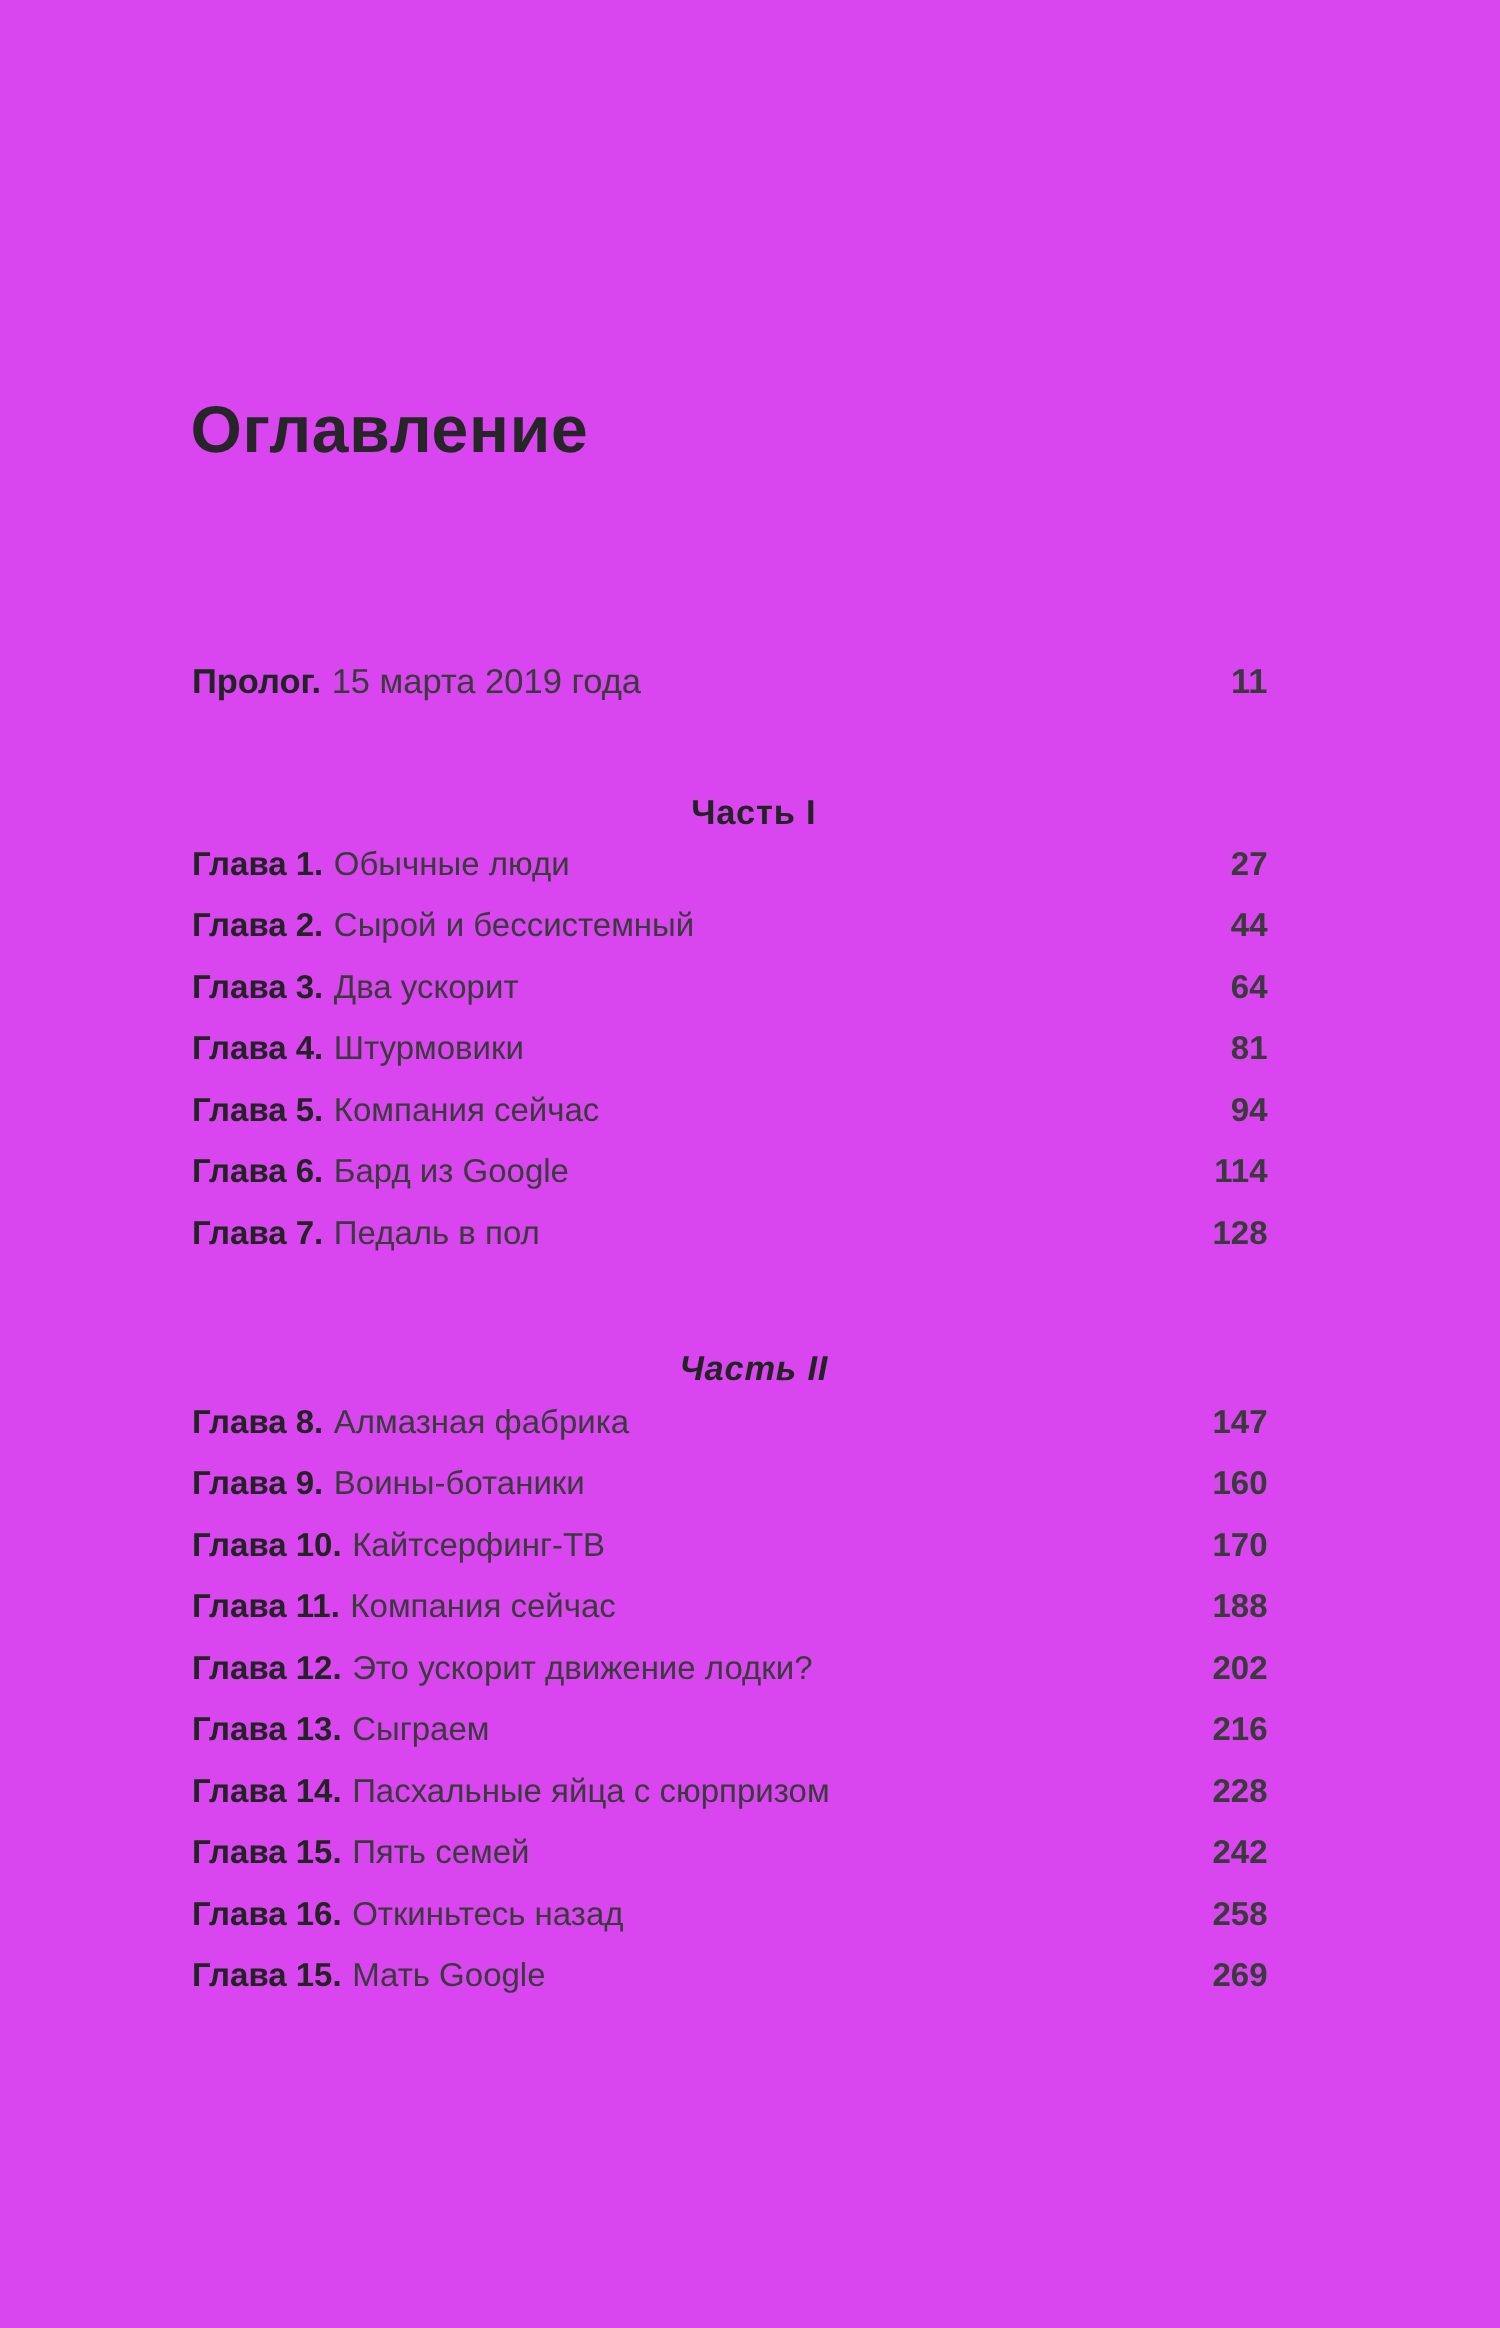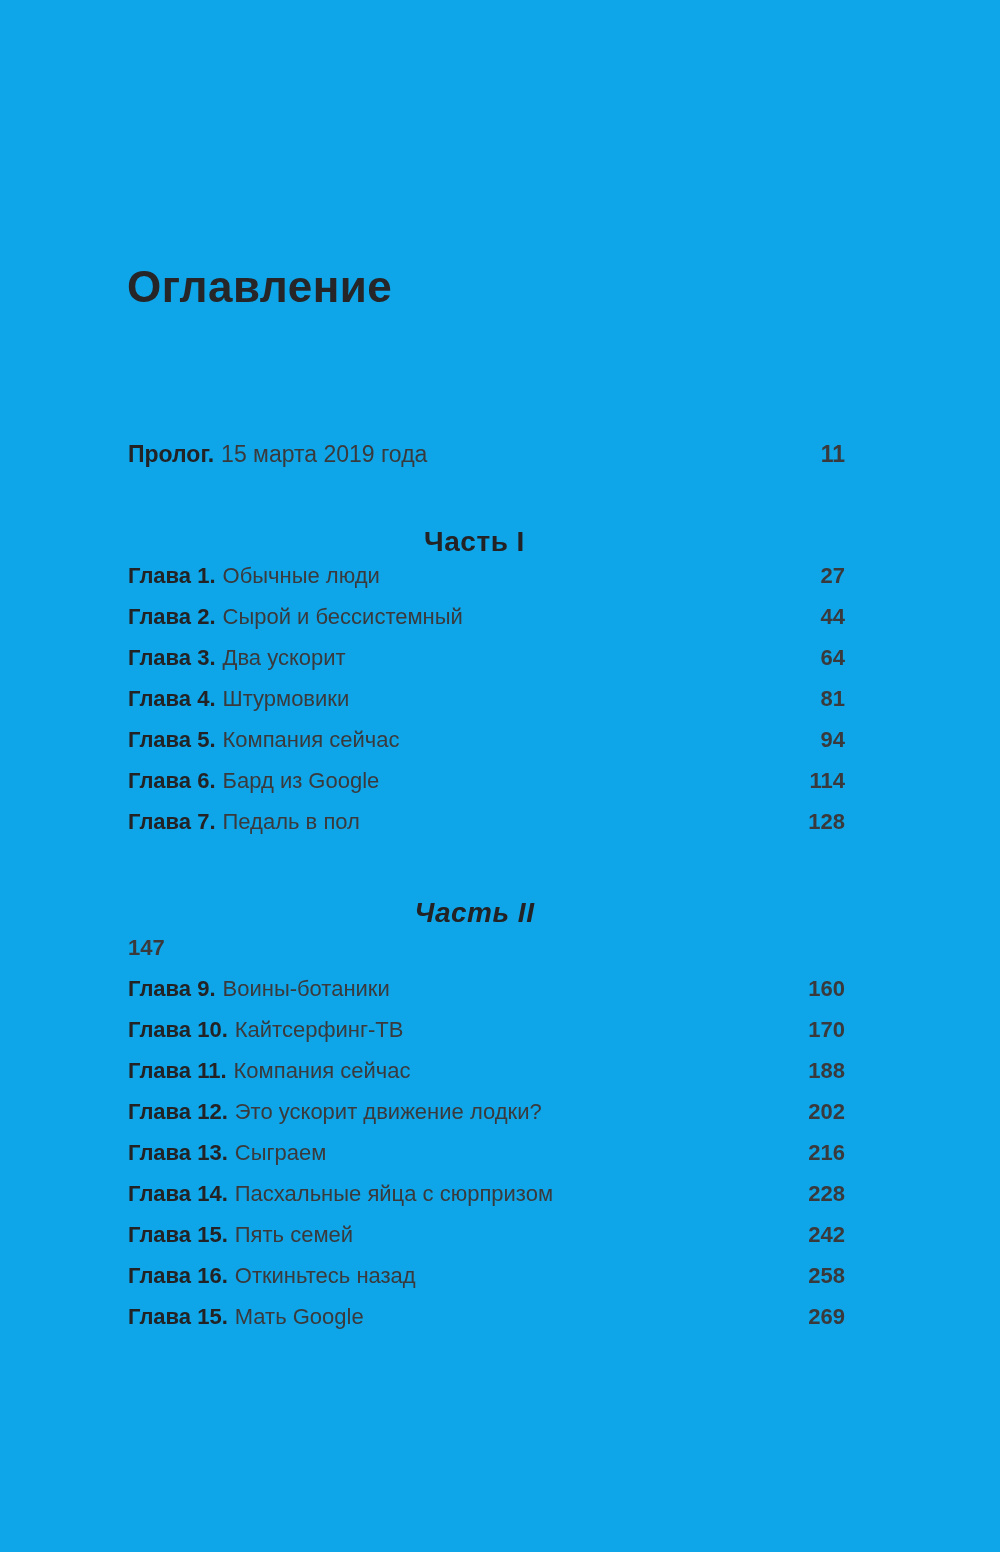--- a/index.html
+++ b/index.html
@@ -4,21 +4,21 @@
 <style>
   html, body {
     margin: 0;
     padding: 0;
     background: #ffffff;
   }
   .page {
     position: relative;
     width: 1000px;
     height: 1552px;
-    background: #0ea5e9;
+    background: #d946ef;
     font-family: "Liberation Sans", "DejaVu Sans", sans-serif;
     overflow: hidden;
   }
   .title {
     position: absolute;
     left: 127px;
     top: 262px;
     margin: 0;
     font-size: 44px;
     font-weight: 700;
@@ -51,28 +51,28 @@
   }
   .pg {
     font-weight: 700;
     color: #3a3a3c;
   }
   .prologue-row {
     font-size: 23px;
   }
   .part-heading {
     position: absolute;
-    left: 116px;
+    left: 144px;
     width: 717px;
     margin: 0;
     height: 41px;
     display: flex;
     align-items: center;
     justify-content: center;
-    font-size: 28px;
+    font-size: 23px;
     font-weight: 700;
     letter-spacing: 0.5px;
     color: #232325;
   }
   #prologue { top: 441px; }
   #part1-heading { top: 521px; }
   #part1-rows { top: 563px; }
   #part2-heading { top: 892px; font-style: italic; }
   #part2-rows { top: 935px; }
 </style>
@@ -118,20 +118,21 @@
     <div class="row">
       <span class="entry"><span class="lbl">Глава 7.</span><span class="ttl">Педаль в пол</span></span>
       <span class="pg">128</span>
     </div>
   </div>
 
   <h2 class="part-heading" id="part2-heading">Часть II</h2>
 
   <div class="col" id="part2-rows">
     <div class="row">
+      <span class="entry"><span class="lbl">Глава 8.</span><span class="ttl">Алмазная фабрика</span></span>
       <span class="pg">147</span>
     </div>
     <div class="row">
       <span class="entry"><span class="lbl">Глава 9.</span><span class="ttl">Воины-ботаники</span></span>
       <span class="pg">160</span>
     </div>
     <div class="row">
       <span class="entry"><span class="lbl">Глава 10.</span><span class="ttl">Кайтсерфинг-ТВ</span></span>
       <span class="pg">170</span>
     </div>

